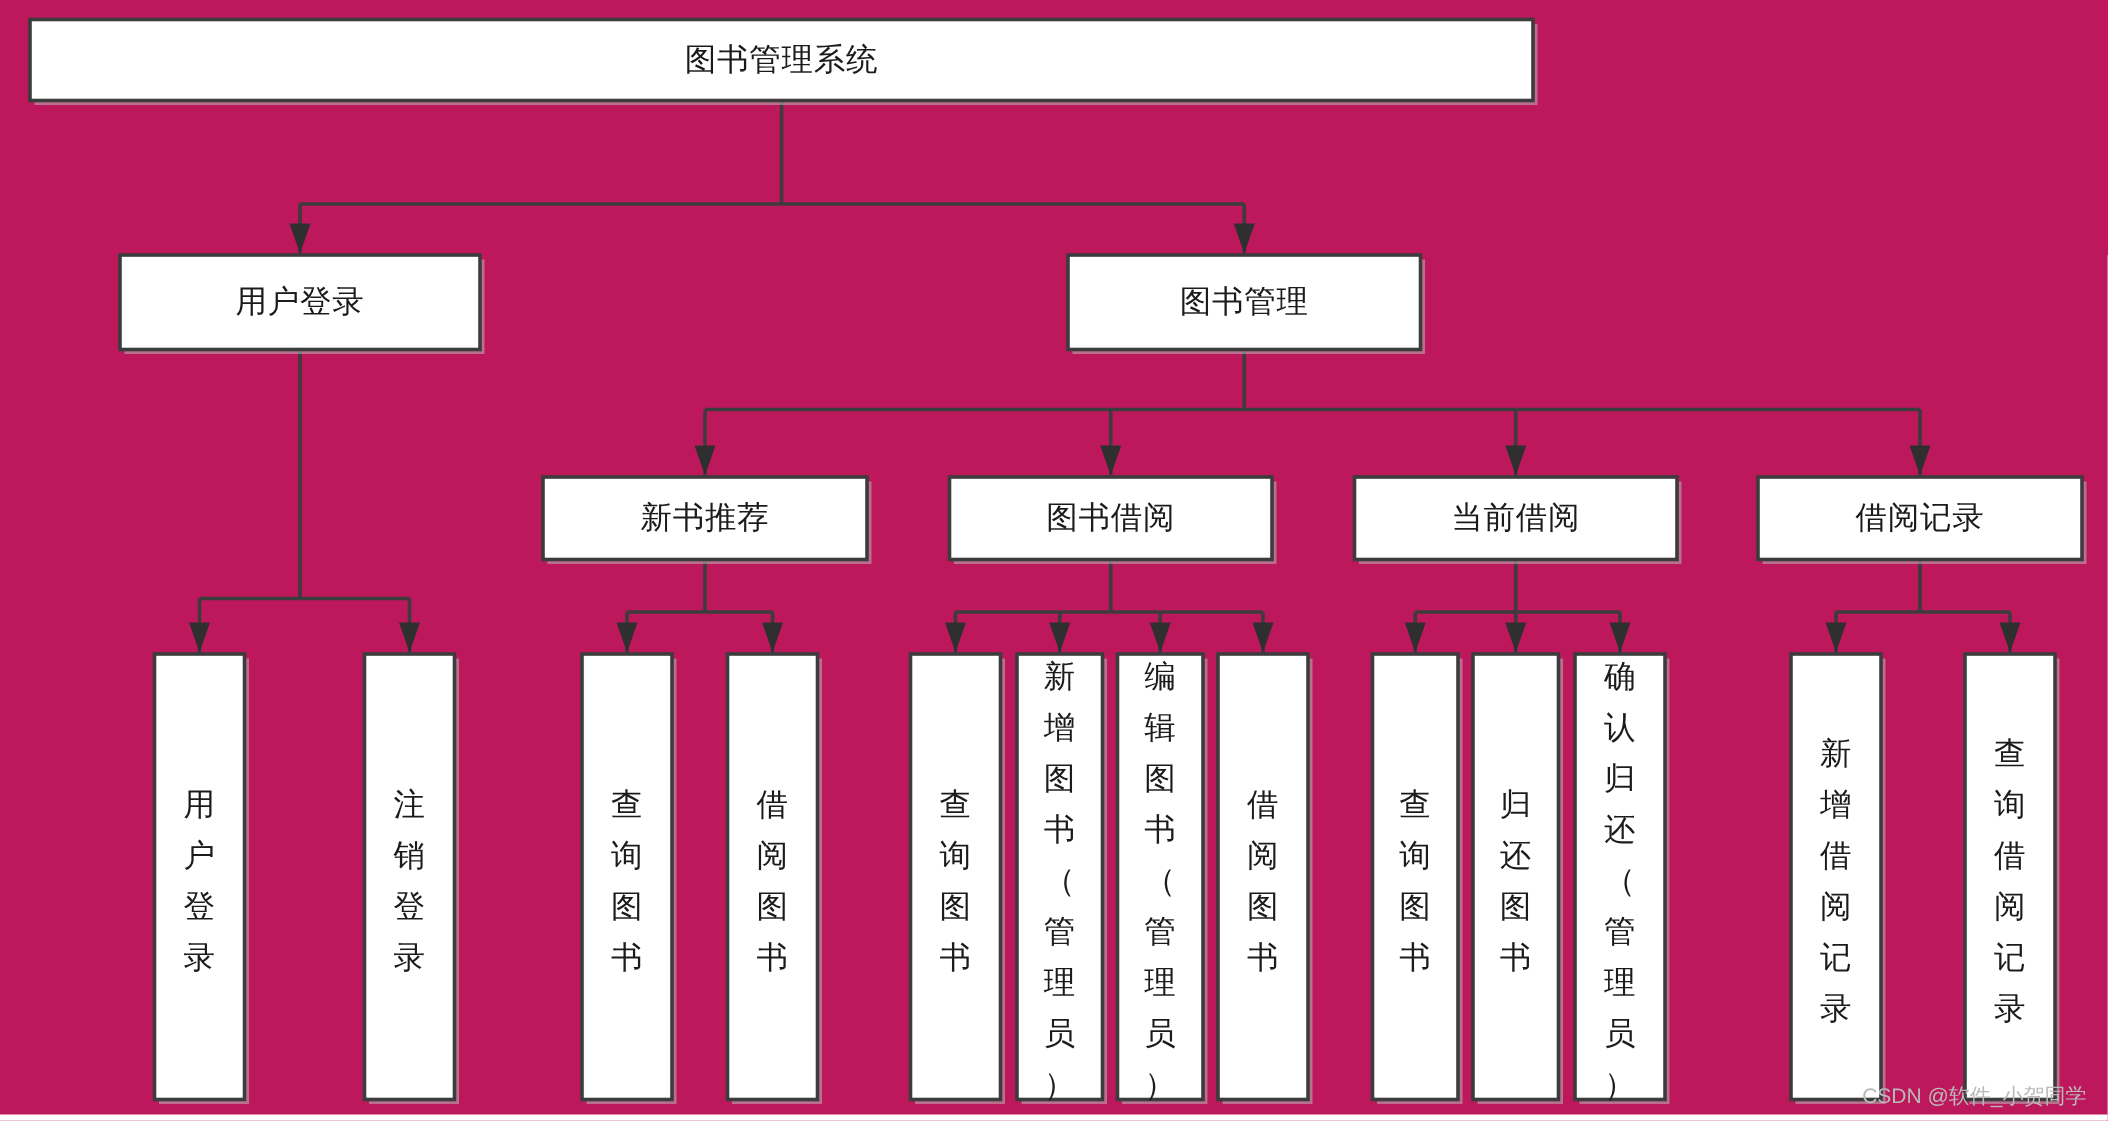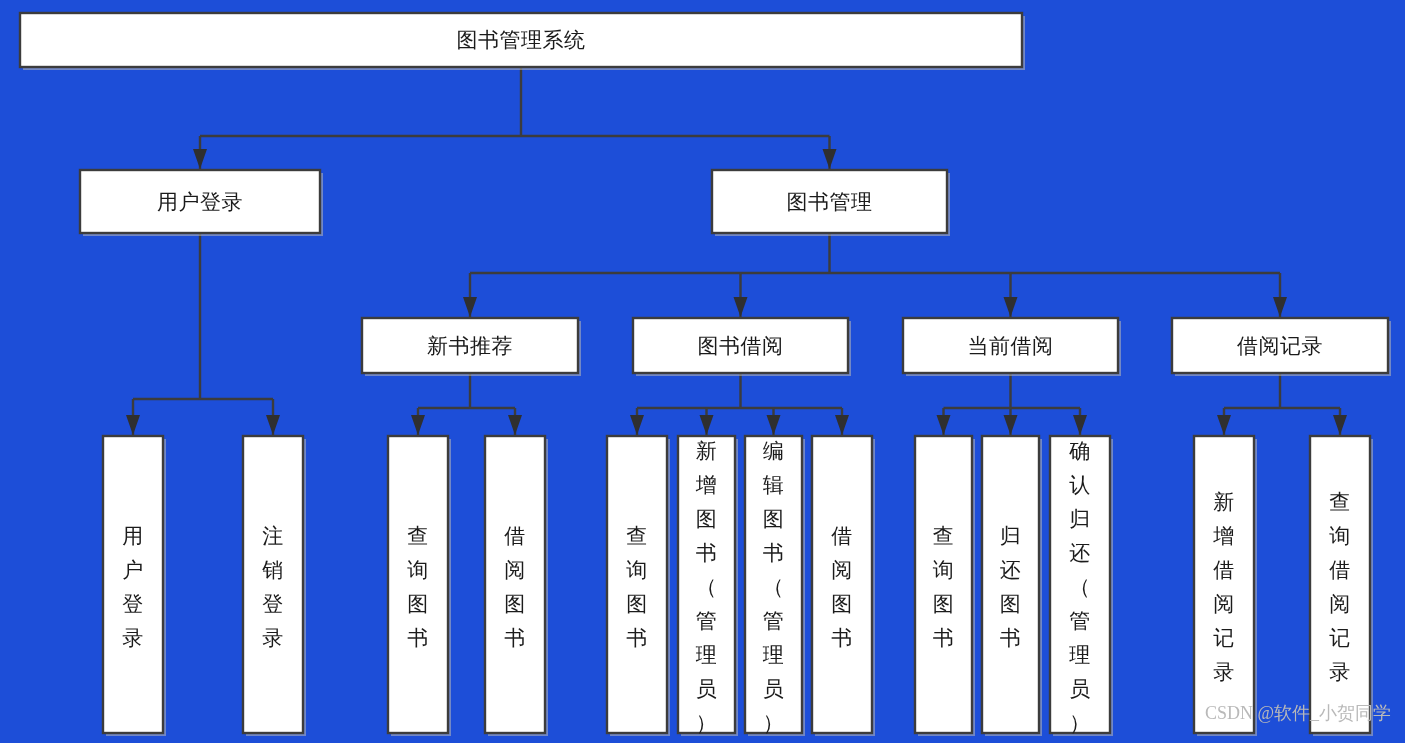--- a/index.html
+++ b/index.html
@@ -11,21 +11,21 @@
   body {
     width: 1405px;
     height: 747px;
     font-family: "DejaVu Sans", "Liberation Sans", sans-serif;
     overflow: hidden;
   }
   #diagram-root {
     position: relative;
     width: 1405px;
     height: 743px;
-    background: #1d4ed8;
+    background: #be185d;
   }
   svg#tree-svg {
     position: absolute;
     left: 0;
     top: 0;
     width: 1405px;
     height: 747px;
     display: block;
   }
   .node-box {
@@ -58,23 +58,23 @@
   .node-label-v {
     font-family: "DejaVu Sans", "Liberation Sans", sans-serif;
     font-size: 21px;
     fill: #1b1b1b;
     text-anchor: middle;
     letter-spacing: 0.5px;
   }
   .watermark {
     position: absolute;
     right: 14px;
-    bottom: 18px;
-    font-family: Liberation Serif, serif;
-    font-size: 18px;
+    bottom: 3px;
+    font-family: Liberation Sans, sans-serif;
+    font-size: 14px;
     color: #b9b9b9;
     white-space: nowrap;
     user-select: none;
   }
 </style>
 </head>
 <body>
 
 <div id="diagram-root">
 

